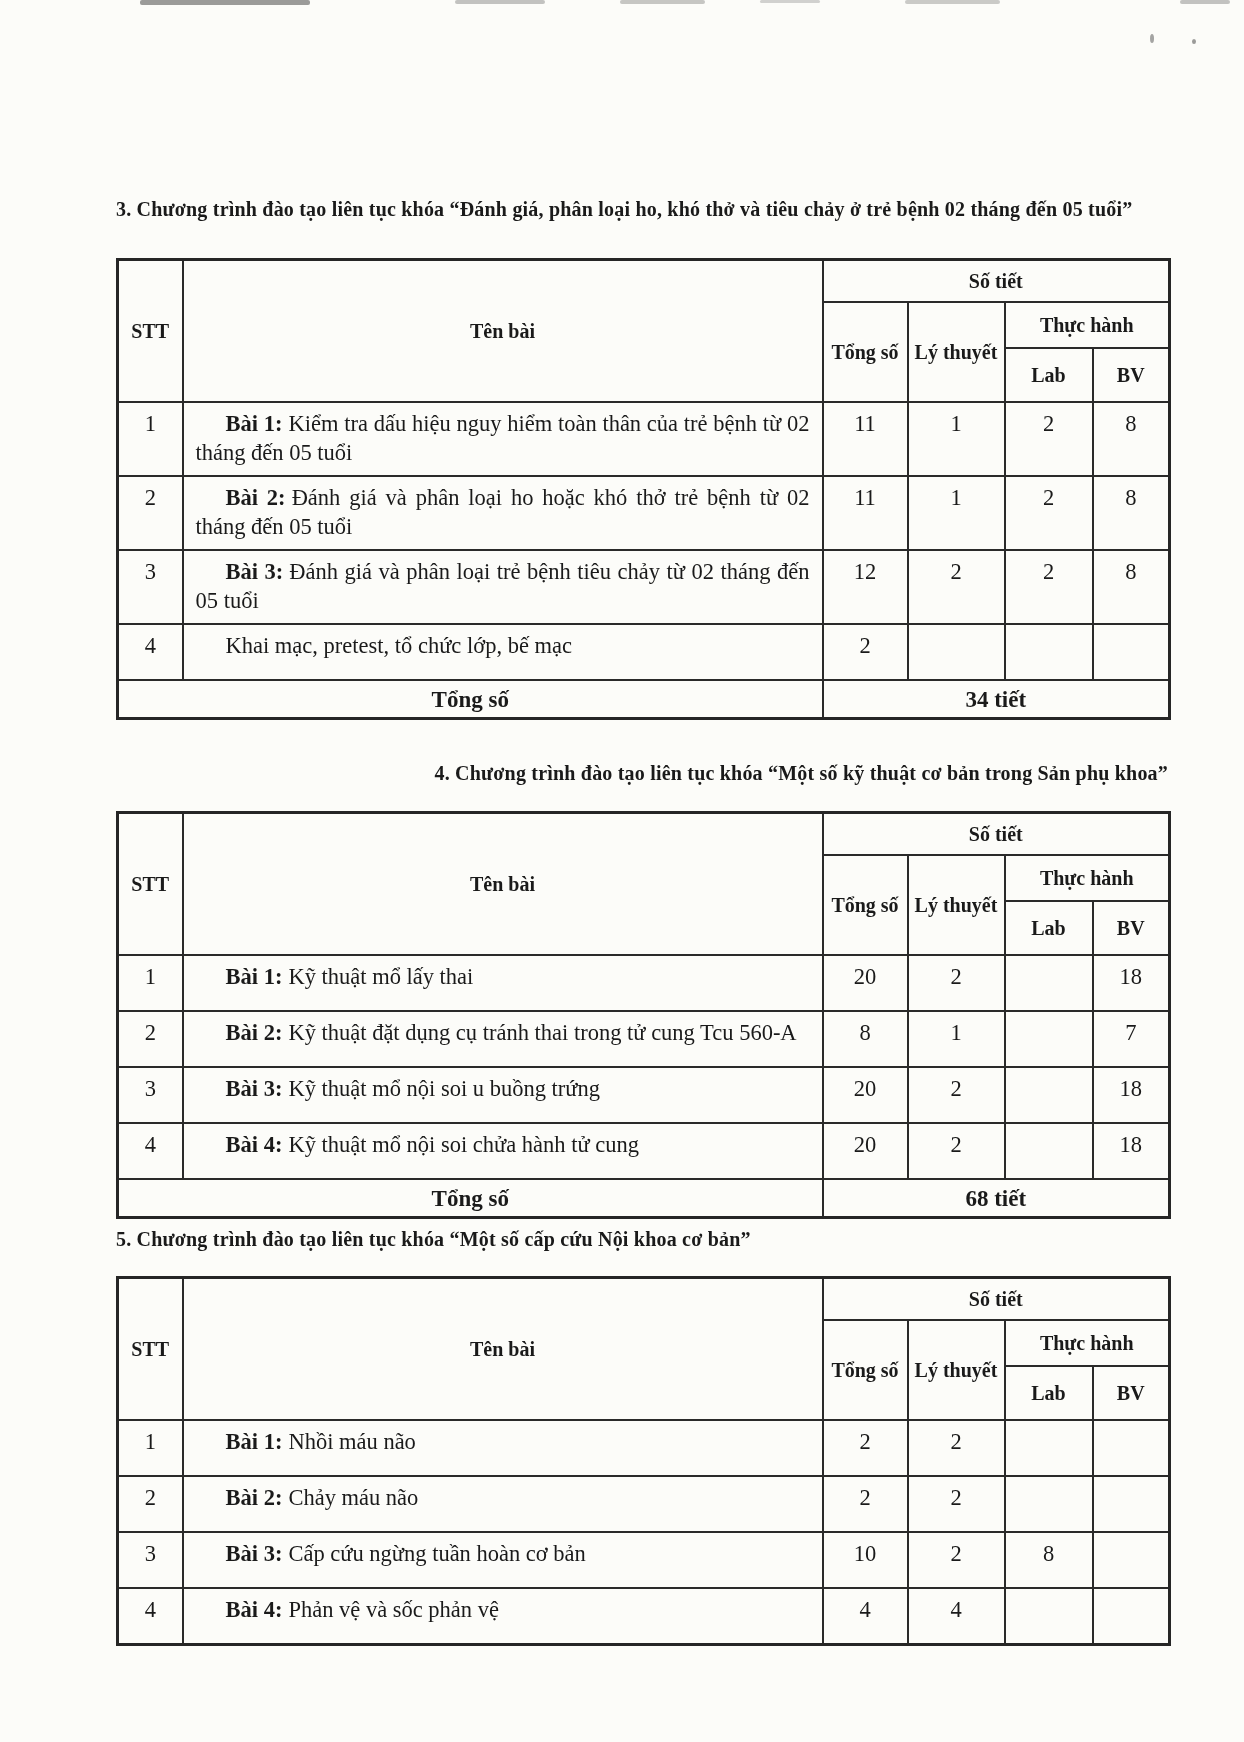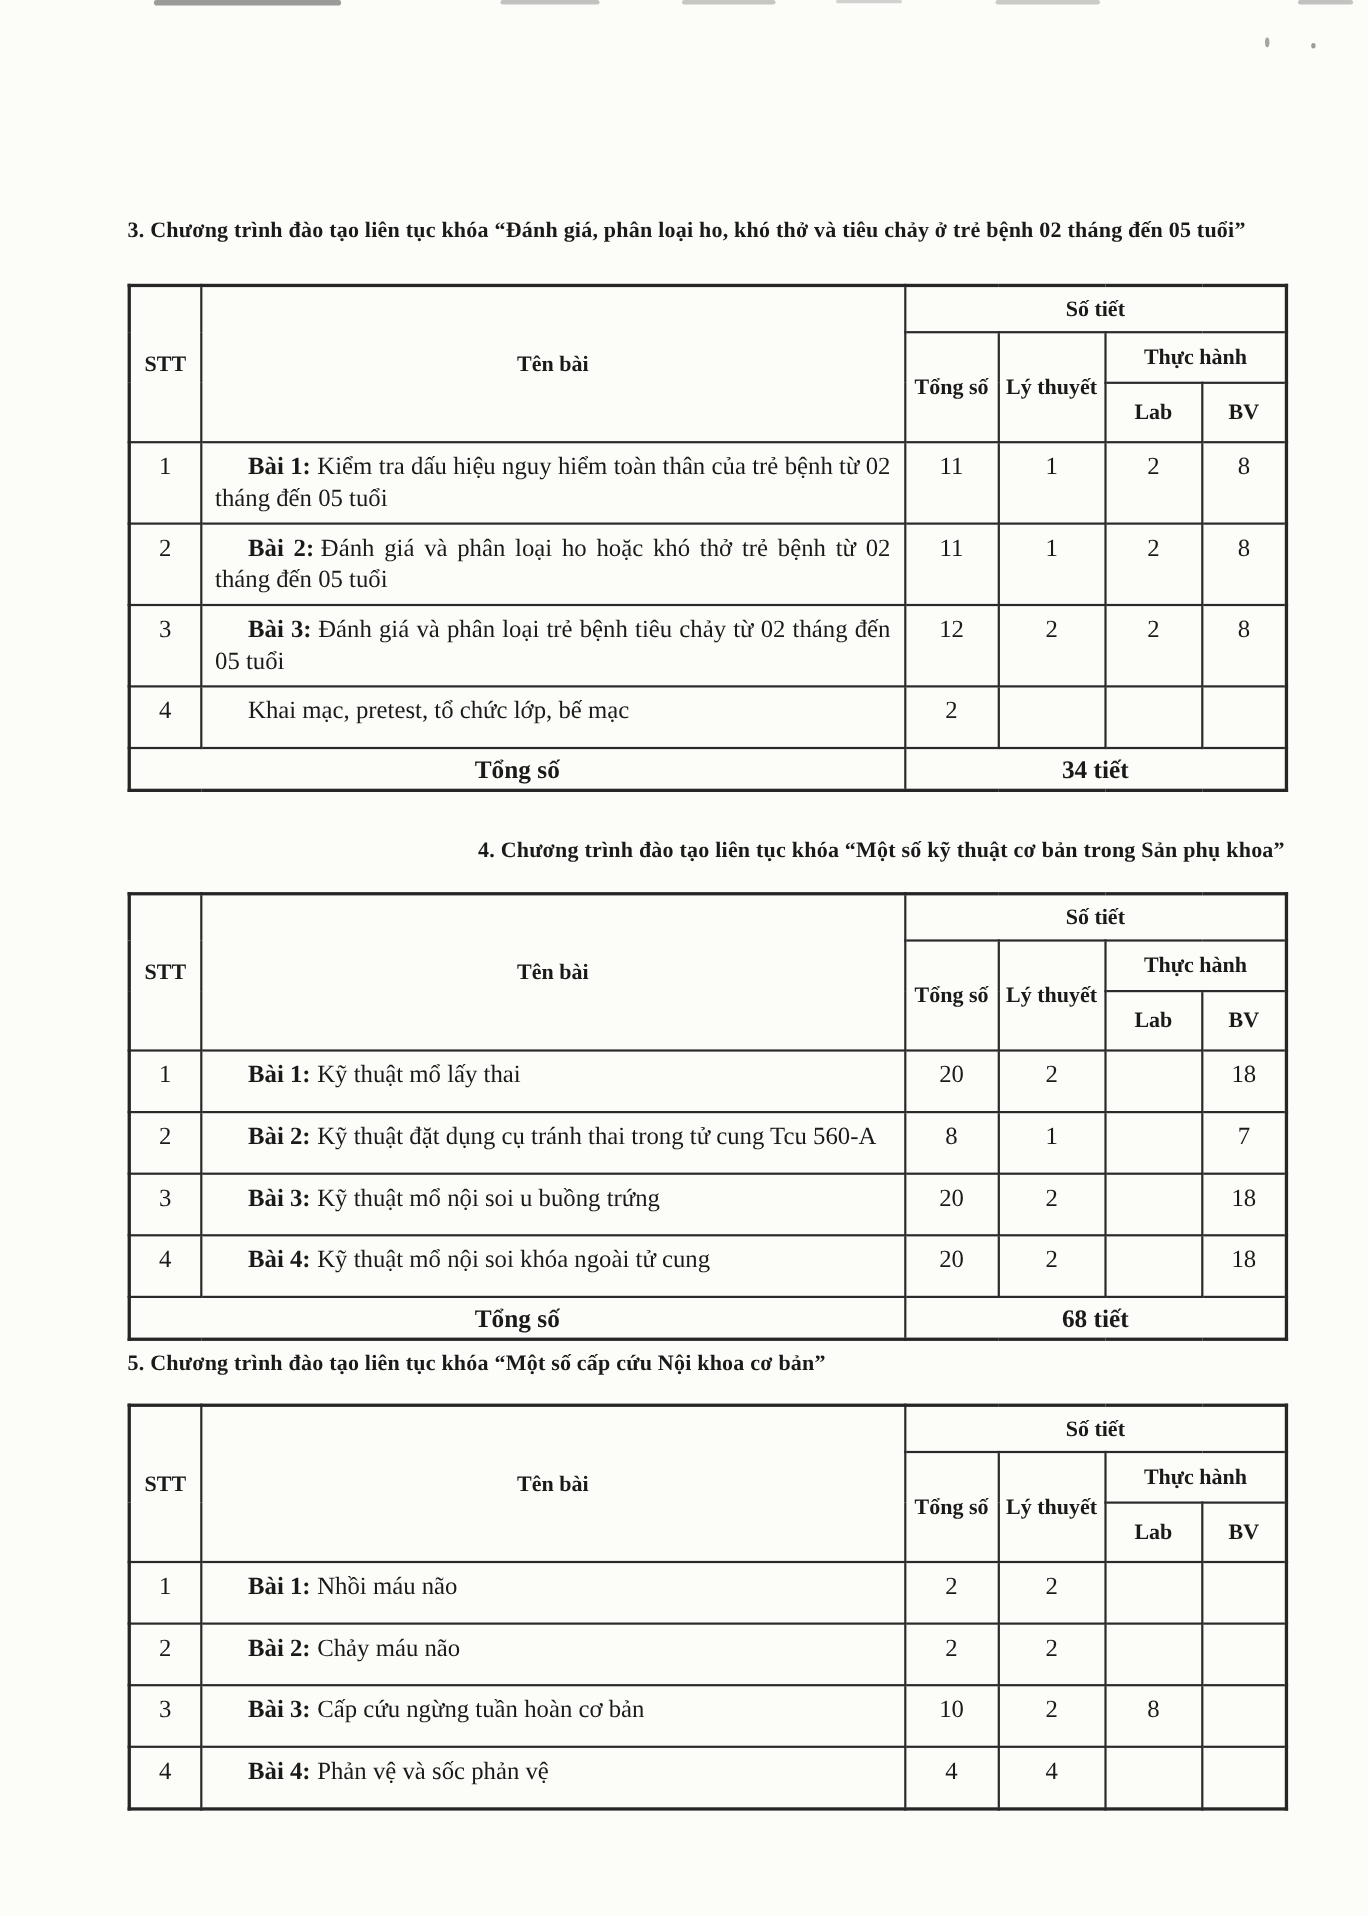--- a/index.html
+++ b/index.html
@@ -182,21 +182,21 @@
       <tr>
         <td class="num">3</td>
         <td class="name"><b>Bài 3:</b><span>Kỹ thuật mổ nội soi u buồng trứng</span></td>
         <td class="num">20</td>
         <td class="num">2</td>
         <td class="num"></td>
         <td class="num">18</td>
       </tr>
       <tr>
         <td class="num">4</td>
-        <td class="name"><b>Bài 4:</b><span>Kỹ thuật mổ nội soi khóa ngoài tử cung</span></td>
+        <td class="name"><b>Bài 4:</b><span>Kỹ thuật mổ nội soi chửa hành tử cung</span></td>
         <td class="num">20</td>
         <td class="num">2</td>
         <td class="num"></td>
         <td class="num">18</td>
       </tr>
       <tr class="total">
         <td colspan="2">Tổng số</td>
         <td colspan="4">68 tiết</td>
       </tr>
     </tbody>

